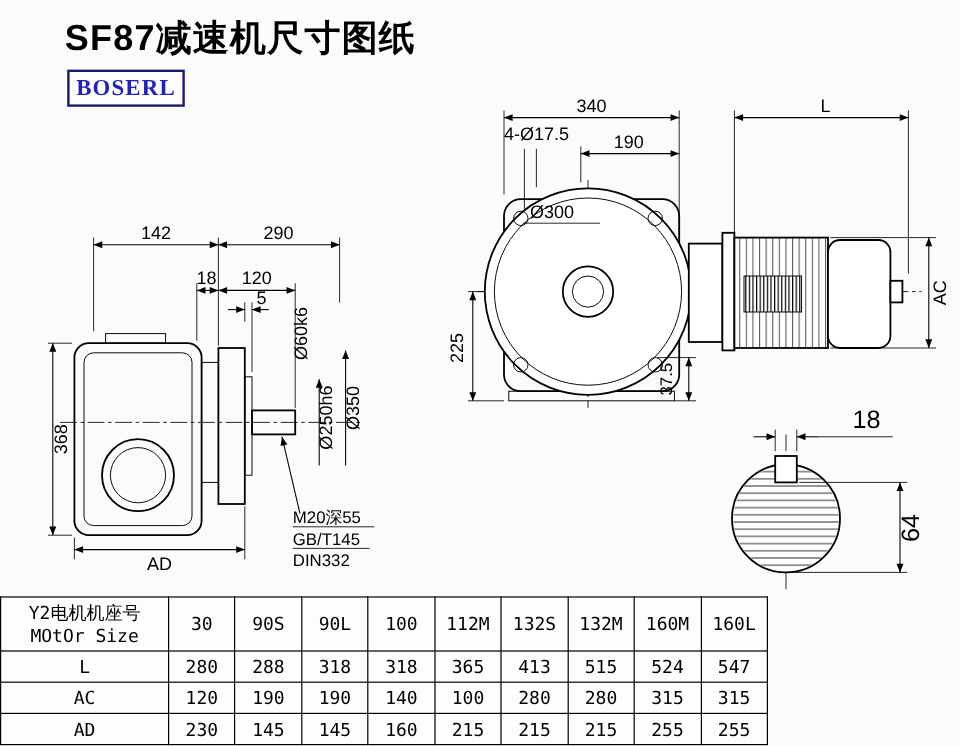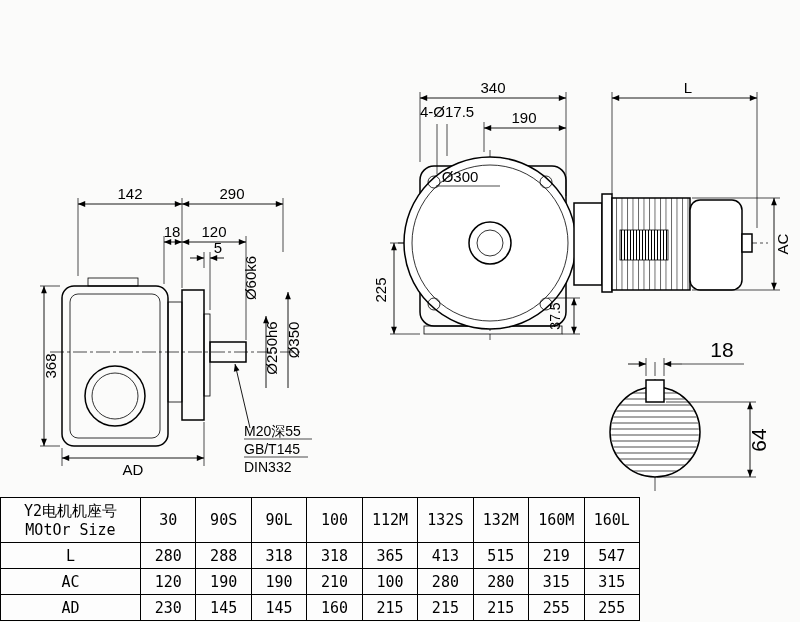--- a/index.html
+++ b/index.html
@@ -27,20 +27,24 @@
      font:15px "DejaVu Sans Mono", monospace;padding:0;}
   tr.hdr td{height:44px;}
   tr.datarow td{height:25px;}
   .hdr2{}
 </style>
 </head>
 <body>
 
 <div class="page">
 
+  <div class="title">SF87减速机尺寸图纸</div>
+  <div class="logo">
+    <span>BOSERL</span>
+  </div>
 
   <svg width="800" height="497" viewBox="0 0 800 497">
     <defs>
       <marker id="ah" viewBox="0 0 10 10" refX="10" refY="5" markerWidth="10" markerHeight="8" orient="auto-start-reverse">
         <path d="M0,1 L10,5 L0,9 z" fill="#000"></path>
       </marker>
       <pattern id="finpat" width="5.5" height="10" patternUnits="userSpaceOnUse">
         <rect width="5.5" height="10" fill="#fff"></rect>
         <line x1="0.5" y1="0" x2="0.5" y2="10" stroke="#000" stroke-width="0.6"></line>
       </pattern>
@@ -216,29 +220,29 @@
       </tr>
       <tr class="datarow">
         <td>L</td>
         <td>280</td>
         <td>288</td>
         <td>318</td>
         <td>318</td>
         <td>365</td>
         <td>413</td>
         <td>515</td>
-        <td>219</td>
+        <td>524</td>
         <td>547</td>
       </tr>
       <tr class="datarow">
         <td>AC</td>
         <td>120</td>
         <td>190</td>
         <td>190</td>
-        <td>210</td>
+        <td>140</td>
         <td>100</td>
         <td>280</td>
         <td>280</td>
         <td>315</td>
         <td>315</td>
       </tr>
       <tr class="datarow">
         <td>AD</td>
         <td>230</td>
         <td>145</td>

